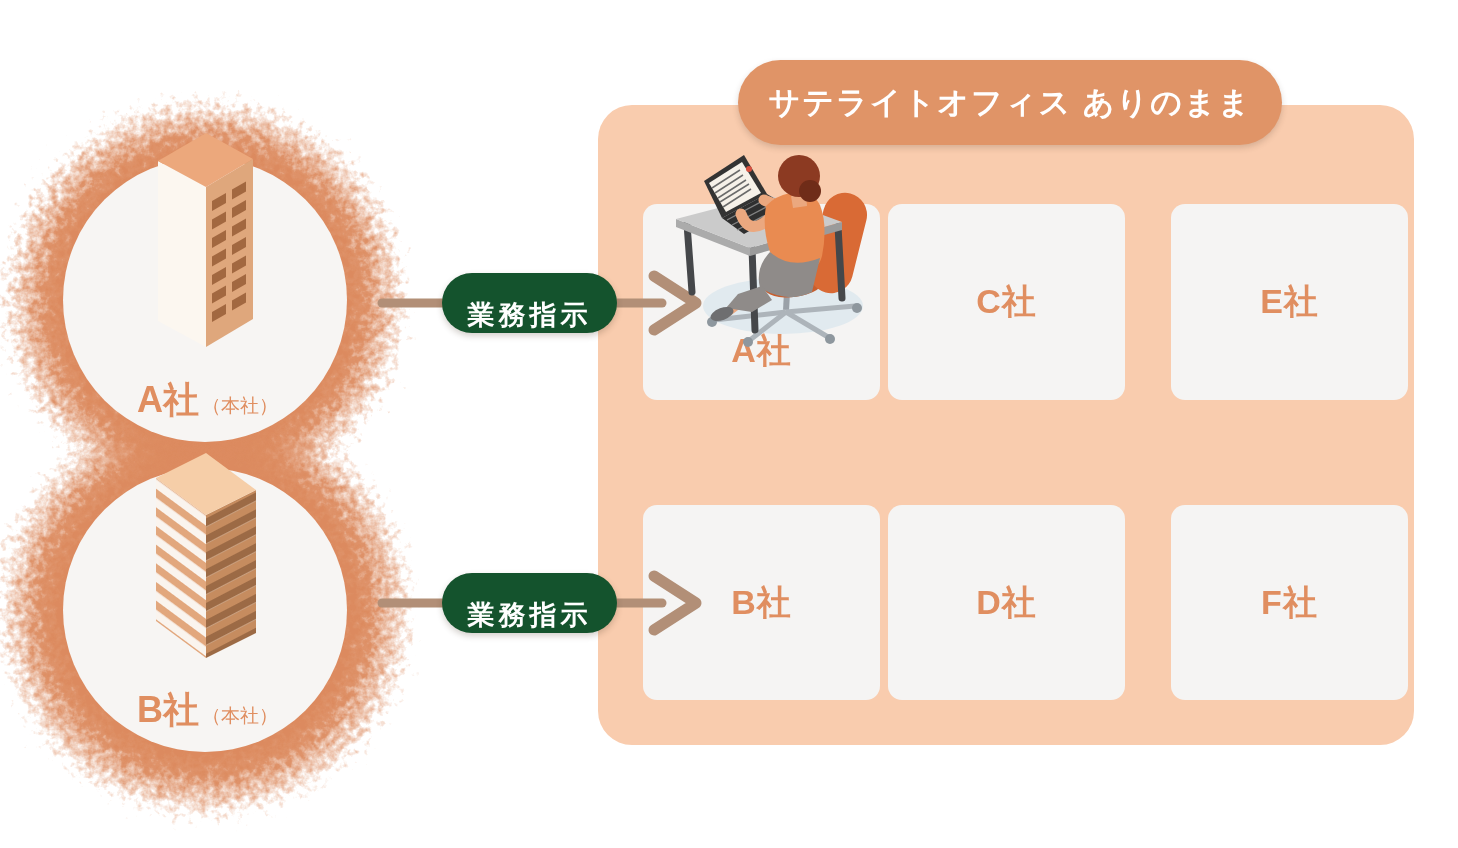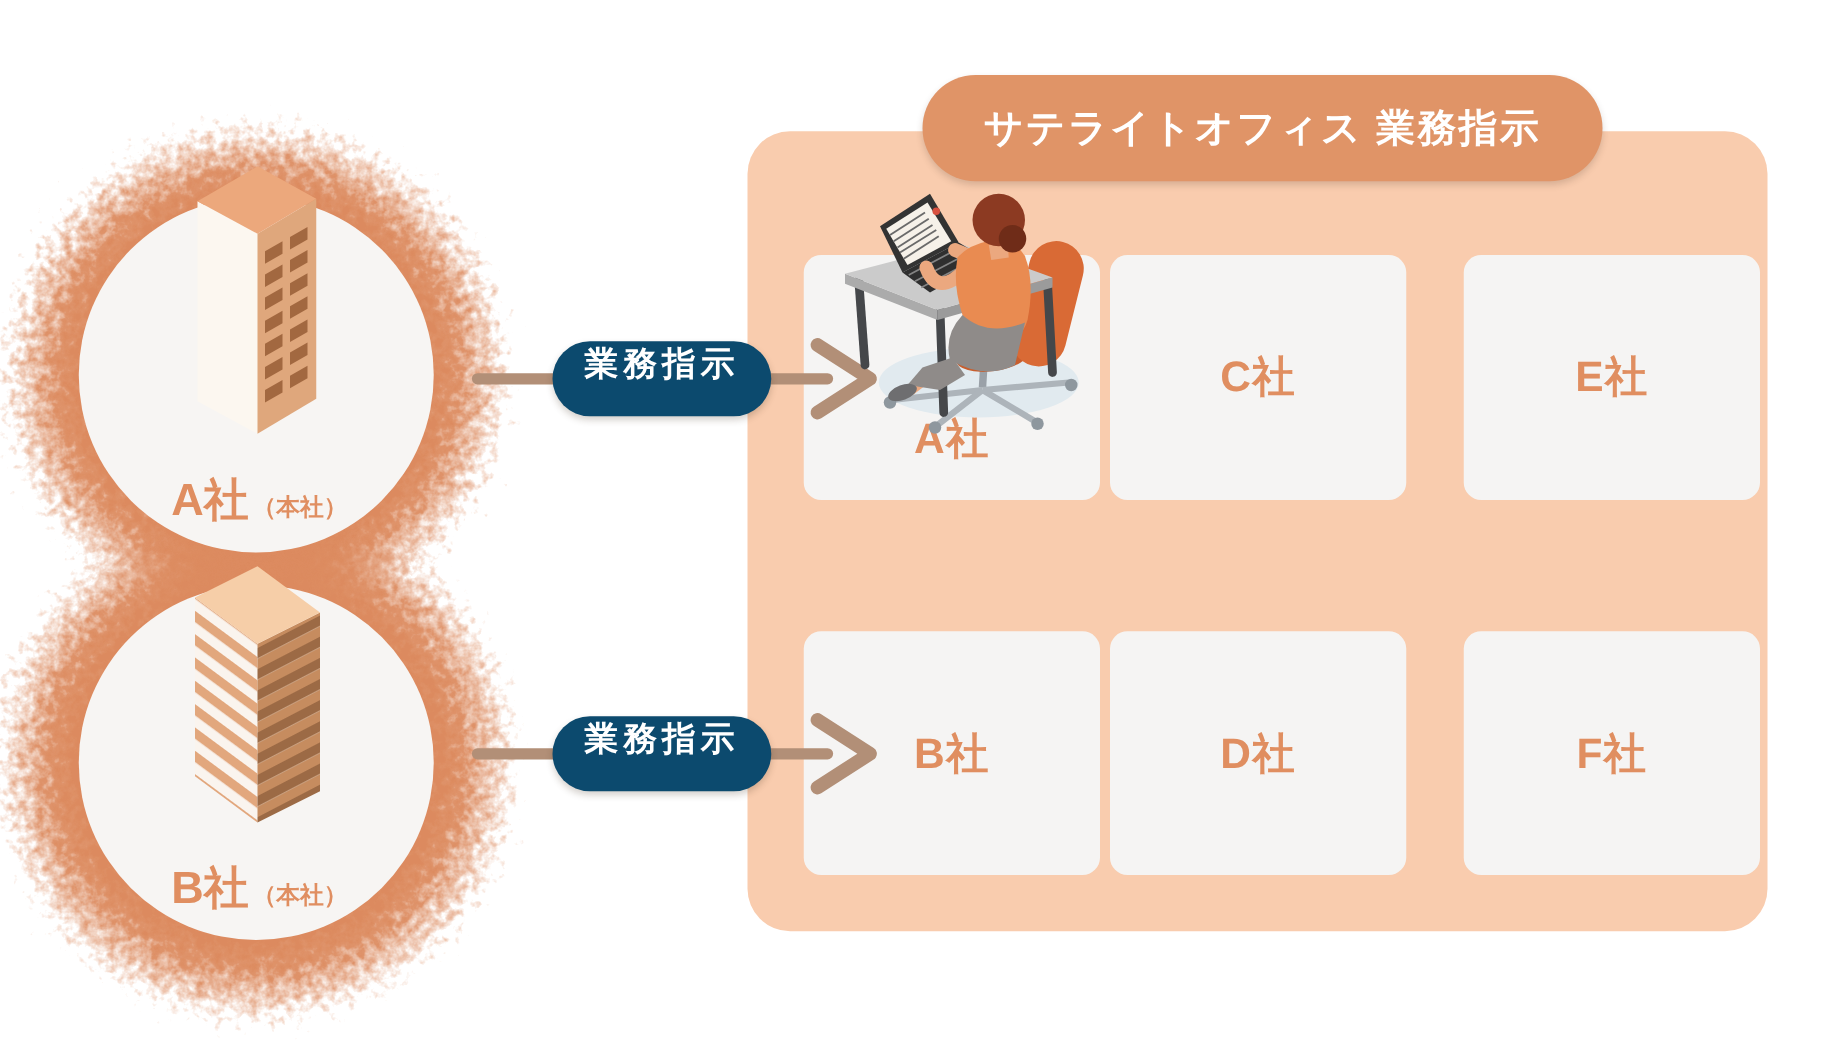--- a/index.html
+++ b/index.html
@@ -33,34 +33,34 @@
   .row1{top:204px;height:196px;}
   .row2{top:505px;height:195px;}
   .col1{left:643px;} .col2{left:888px;} .col3{left:1133px;margin-left:38px;}
   .card-label{
     color:#E08E60;font-size:34px;font-weight:bold;letter-spacing:1px;
   }
   .card.has-illus{align-items:flex-end;}
   .card.has-illus .card-label{margin-bottom:26px;}
   
   .arrow-pill{
-    width:175px;height:60px;border-radius:30px;background:#0c4a6e;z-index:5;
-    display:flex;align-items:flex-start;justify-content:center;
+    width:175px;height:60px;border-radius:30px;background:#14532d;z-index:5;
+    display:flex;align-items:flex-end;justify-content:center;
     box-shadow:0 3px 6px rgba(60,40,25,.22);
   }
   .arrow-pill span{color:#ffffff;font-size:27px;font-weight:bold;letter-spacing:4px;white-space:nowrap;}
   .pill-1{left:442px;top:273px;}
   .pill-2{left:442px;top:573px;}
   
   .ho-label{
     left:55px;width:305px;height:46px;z-index:2;
     display:flex;align-items:baseline;justify-content:center;gap:3px;
   }
   .ho-label .ho-name{color:#E08E60;font-size:36px;font-weight:bold;}
-  .ho-label .ho-note{color:#E08E60;font-size:19px;font-weight:bold;margin-top:41px;}
+  .ho-label .ho-note{color:#E08E60;font-size:19px;font-weight:normal;margin-top:41px;}
   .ho-a{top:352px;}
   .ho-b{top:662px;}
 </style>
 </head>
 <body>
 
 <svg class="layer" width="1458" height="848" viewBox="0 0 1458 848" style="z-index:1">
   <defs>
     <filter id="spray" x="-30%" y="-30%" width="160%" height="160%">
       <feTurbulence type="fractalNoise" baseFrequency="0.14" numOctaves="3" seed="8" result="n"></feTurbulence>
@@ -216,21 +216,21 @@
     <path d="M744,300 L728,312" stroke="#EBA87F" stroke-width="9" stroke-linecap="round" fill="none"></path>
     <polygon points="762,286 738,294 726,308 752,312 772,300" fill="#8F8B89"></polygon>
     <ellipse cx="722" cy="314" rx="12" ry="6" fill="#6E6E70" transform="rotate(-20 722 314)"></ellipse>
     <polygon points="791,196 806,193 807,206 793,208" fill="#EBA87F"></polygon>
     <circle cx="799" cy="176" r="21" fill="#8C3A22"></circle>
     <circle cx="810" cy="191" r="11" fill="#6F2C18"></circle>
   </g>
 </svg>
 
 <div class="abs title-pill">
-  <span>サテライトオフィス 業務指示</span>
+  <span>サテライトオフィス ありのまま</span>
 </div>
 
 <div class="abs arrow-pill pill-1">
   <span>業務指示</span>
 </div>
 <div class="abs arrow-pill pill-2">
   <span>業務指示</span>
 </div>
 
 </body></html>

